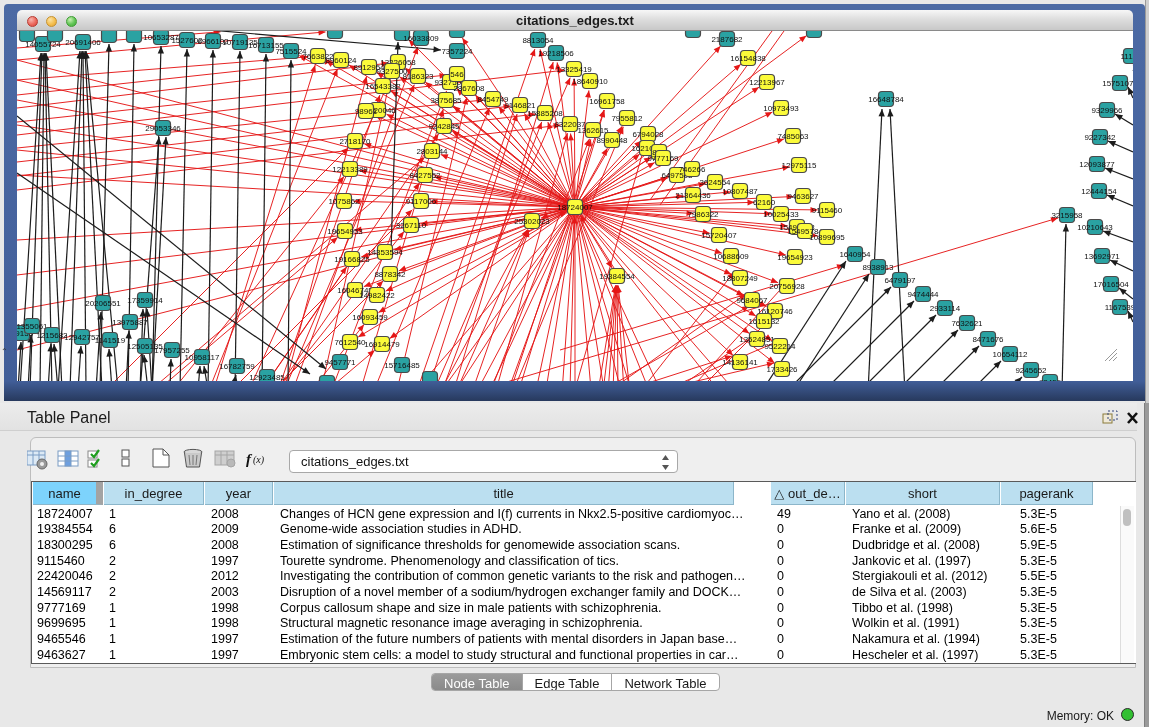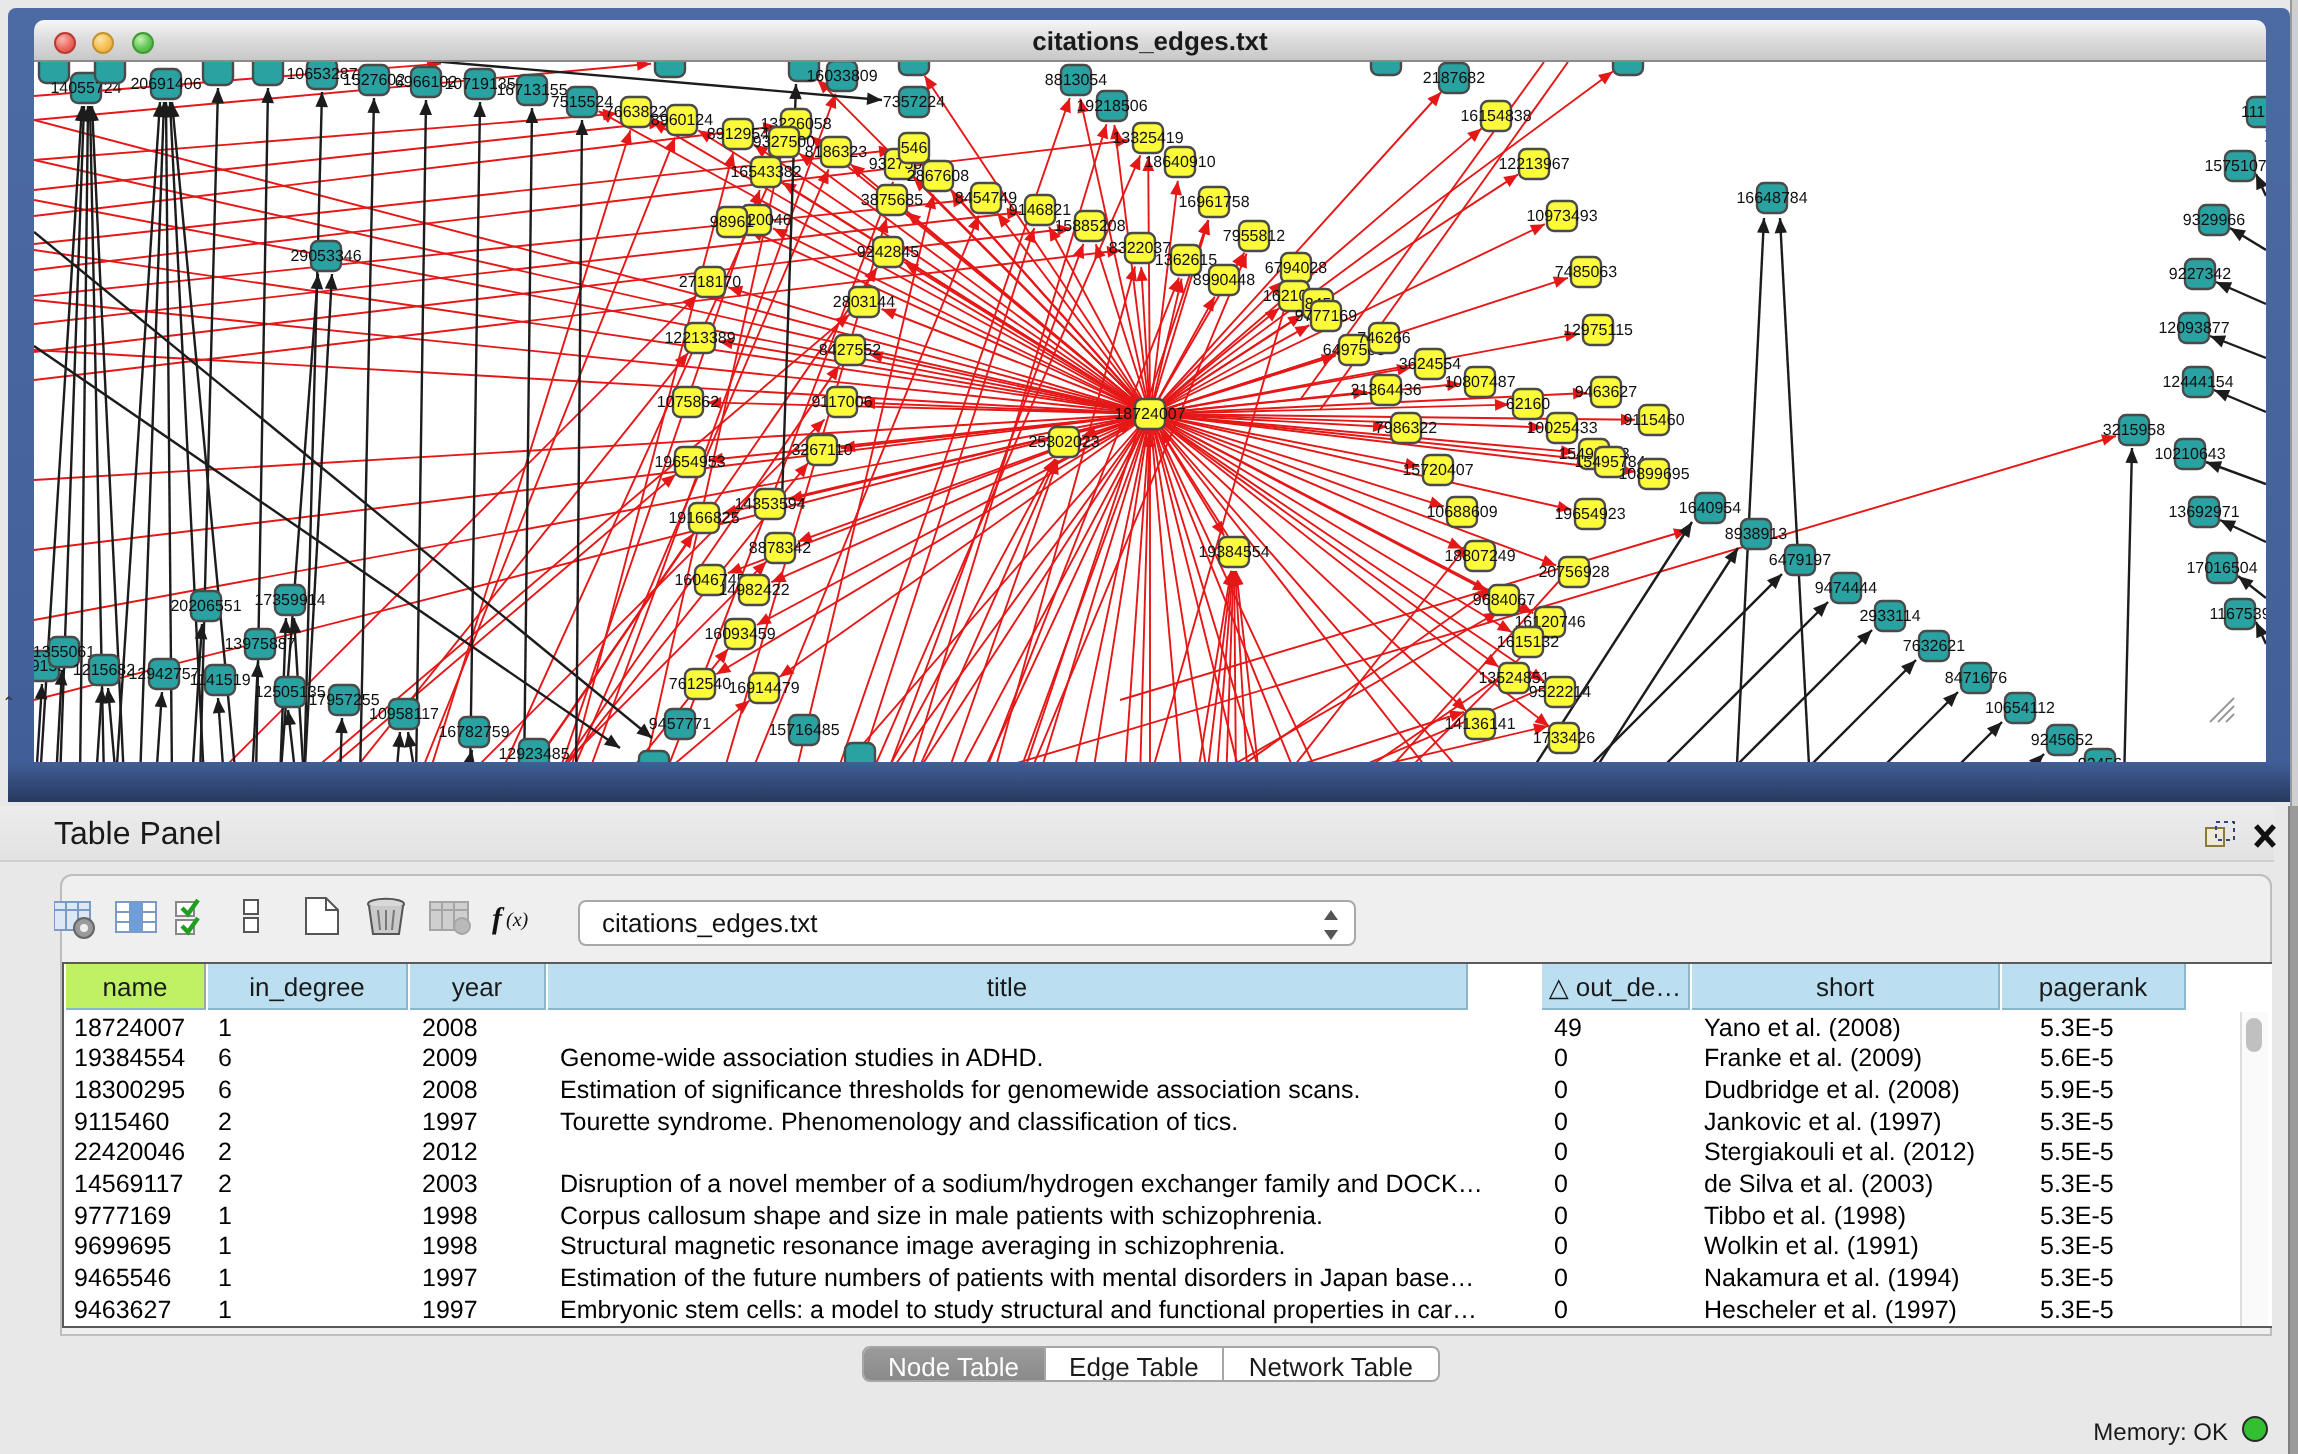--- a/index.html
+++ b/index.html
@@ -824,31 +824,32 @@
     </g>
  <text x="219" y="16" font-size="15px" font-style="italic" font-weight="bold" fill="#111" font-family="Liberation Serif,serif">f</text>
  <text x="226" y="15" font-size="10px" font-style="italic" fill="#111" font-family="Liberation Serif,serif">(x)</text>
 </svg>
 <div style="position:absolute;left:289px;top:450px;width:389px;height:23px;background:#fff;border:1px solid #a8a8a8;border-radius:4px;font-size:13px;color:#111;line-height:21px;padding-left:11px">citations_edges.txt
  <svg width="11" height="17" style="position:absolute;right:6px;top:3px">
       <path d="M5.5 1L9 6H2zM5.5 16L9 11H2z" fill="#555"></path>
     </svg>
 </div>
 <div id="table"></div>
-<div class="hcell" style="left:33px;width:70px;background:#bef264;border-right:1px solid #a3a3a3">name</div>
+<div class="hcell" style="left:33px;width:70px;background:#7dd3fc;border-right:7px solid #a3a3a3">name</div>
 <div class="hcell" style="left:104px;width:100px">in_degree</div>
 <div class="hcell" style="left:205px;width:68px">year</div>
 <div class="hcell" style="left:274px;width:460px">title</div>
 <div class="hcell" style="left:771px;width:74px">△ out_de…</div>
 <div class="hcell" style="left:846px;width:154px">short</div>
 <div class="hcell" style="left:1001px;width:92px">pagerank</div>
 <div class="trow" style="top:506.0px">
     <span style="left:4px">18724007</span>
     <span style="left:76px">1</span>
     <span style="left:178px">2008</span>
+    <span style="left:247px">Changes of HCN gene expression and I(f) currents in Nkx2.5-positive cardiomyoc…</span>
     <span style="left:744px">49</span>
     <span style="left:819px">Yano et al. (2008)</span>
     <span style="left:987px">5.3E-5</span>
   </div>
 <div class="trow" style="top:521.7px">
     <span style="left:4px">19384554</span>
     <span style="left:76px">6</span>
     <span style="left:178px">2009</span>
     <span style="left:247px">Genome-wide association studies in ADHD.</span>
     <span style="left:744px">0</span>
@@ -870,20 +871,21 @@
     <span style="left:178px">1997</span>
     <span style="left:247px">Tourette syndrome. Phenomenology and classification of tics.</span>
     <span style="left:744px">0</span>
     <span style="left:819px">Jankovic et al. (1997)</span>
     <span style="left:987px">5.3E-5</span>
   </div>
 <div class="trow" style="top:568.8px">
     <span style="left:4px">22420046</span>
     <span style="left:76px">2</span>
     <span style="left:178px">2012</span>
+    <span style="left:247px">Investigating the contribution of common genetic variants to the risk and pathogen…</span>
     <span style="left:744px">0</span>
     <span style="left:819px">Stergiakouli et al. (2012)</span>
     <span style="left:987px">5.5E-5</span>
   </div>
 <div class="trow" style="top:584.5px">
     <span style="left:4px">14569117</span>
     <span style="left:76px">2</span>
     <span style="left:178px">2003</span>
     <span style="left:247px">Disruption of a novel member of a sodium/hydrogen exchanger family and DOCK…</span>
     <span style="left:744px">0</span>

